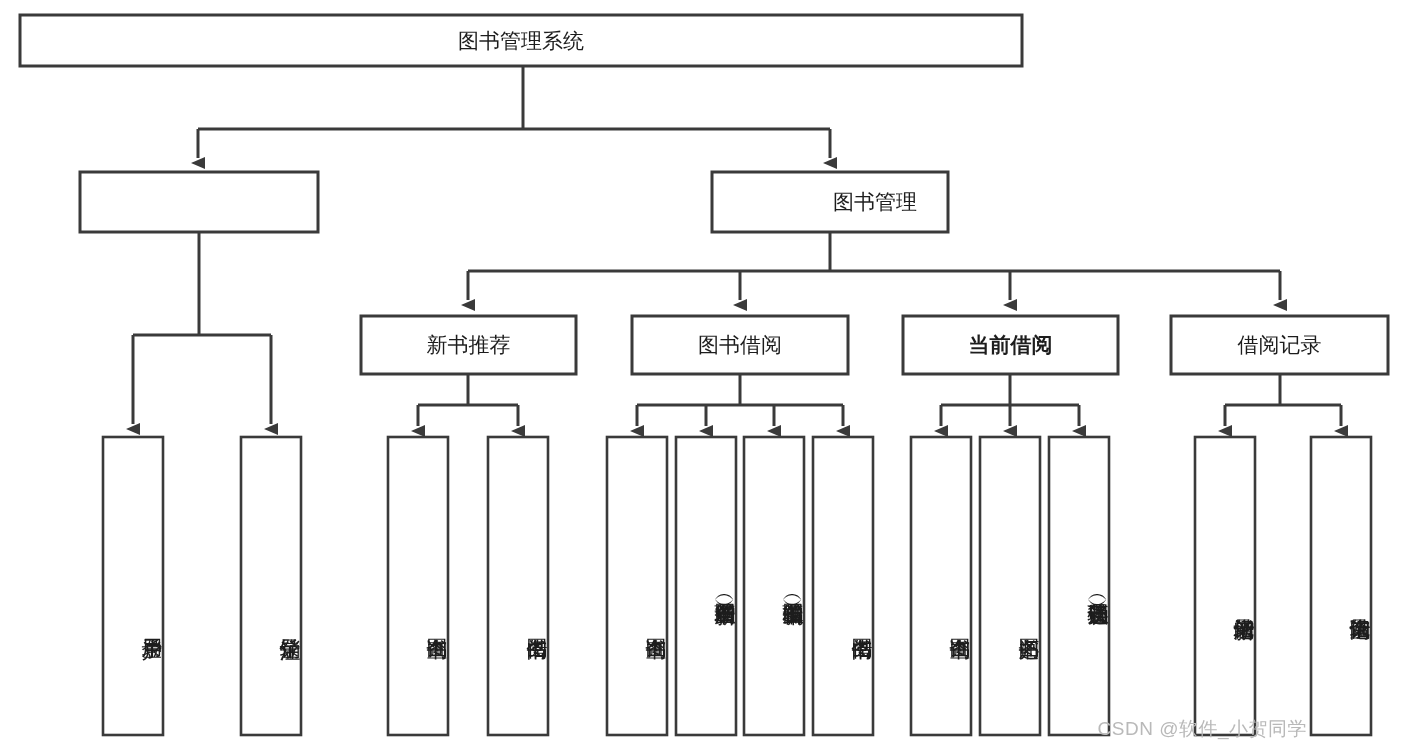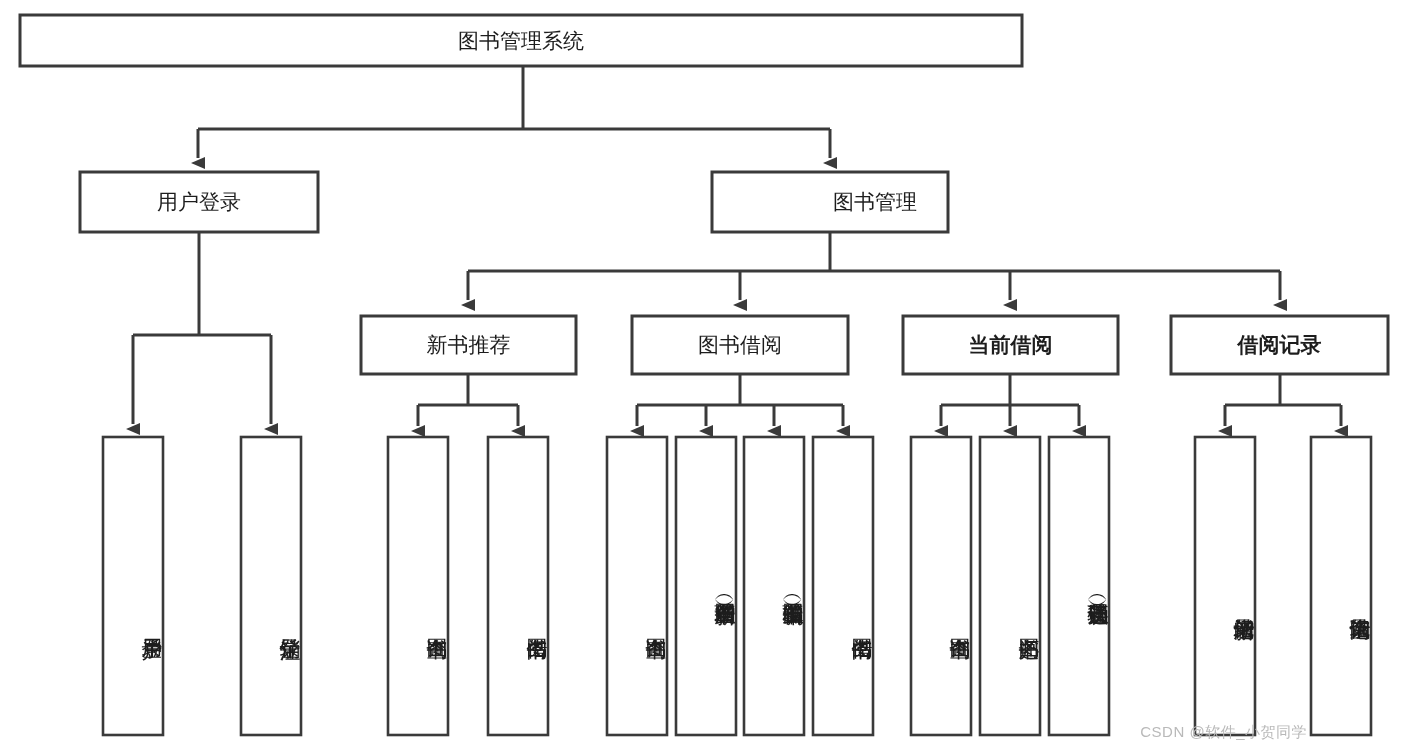--- a/index.html
+++ b/index.html
@@ -69,21 +69,21 @@
     writing-mode: vertical-rl;
     text-orientation: upright;
     pointer-events: none;
     overflow: hidden;
   }
   .watermark {
     position: absolute;
     right: 9px;
     bottom: 5px;
     color: #b9b9b9;
-    font-size: 15px;
+    font-size: 19px;
     letter-spacing: 0.5px;
     white-space: nowrap;
     text-align: right;
   }
 </style>
 </head>
 <body>
 
 <div id="diagram-root">
 
@@ -160,31 +160,30 @@
     <rect class="node-box-thin" x="911" y="437" width="60" height="298"></rect>
     <rect class="node-box-thin" x="980" y="437" width="60" height="298"></rect>
     <rect class="node-box-thin" x="1049" y="437" width="60" height="298"></rect>
 
     <rect class="node-box-thin" x="1195" y="437" width="60" height="298"></rect>
     <rect class="node-box-thin" x="1311" y="437" width="60" height="298"></rect>
   </svg>
 
   <div class="node-label-h" style="left:20px; top:15px; width:1002px; height:51px;">图书管理系统</div>
 
-  <div class="node-label-h" style="left:80px; top:172px; width:238px; height:60px;">用户登录</div>
 
   <div class="node-label-h" style="left:712px; top:172px; width:236px; height:60px;padding-left:45px;">图书管理</div>
 
   <div class="node-label-h" style="left:361px; top:316px; width:215px; height:58px;">新书推荐</div>
 
   <div class="node-label-h" style="left:632px; top:316px; width:216px; height:58px;">图书借阅</div>
 
   <div class="node-label-h" style="left:903px; top:316px; width:215px; height:58px;font-weight:bold;">当前借阅</div>
 
-  <div class="node-label-h" style="left:1171px; top:316px; width:217px; height:58px;font-weight:bold;">借阅记录</div>
+  <div class="node-label-h" style="left:1171px; top:316px; width:217px; height:58px;">借阅记录</div>
 
   <div class="node-label-v" style="left:103px; top:517px; width:60px; height:210px;">用户登录</div>
 
   <div class="node-label-v" style="left:241px; top:517px; width:60px; height:210px;">注销登录</div>
 
   <div class="node-label-v" style="left:388px; top:517px; width:60px; height:210px;">查询图书</div>
 
   <div class="node-label-v" style="left:488px; top:517px; width:60px; height:210px;">借阅图书</div>
 
   <div class="node-label-v" style="left:607px; top:517px; width:60px; height:210px;">查询图书</div>

